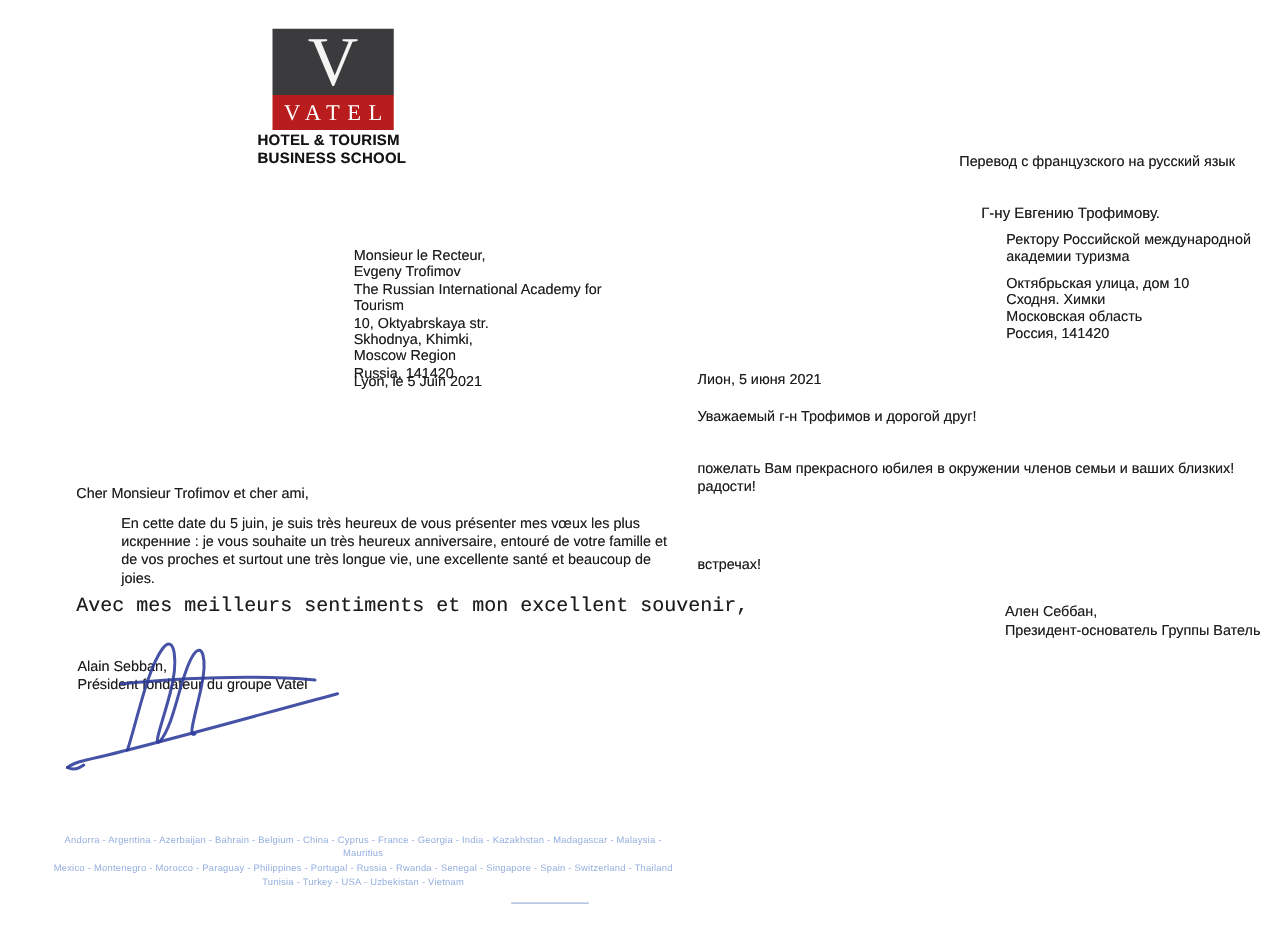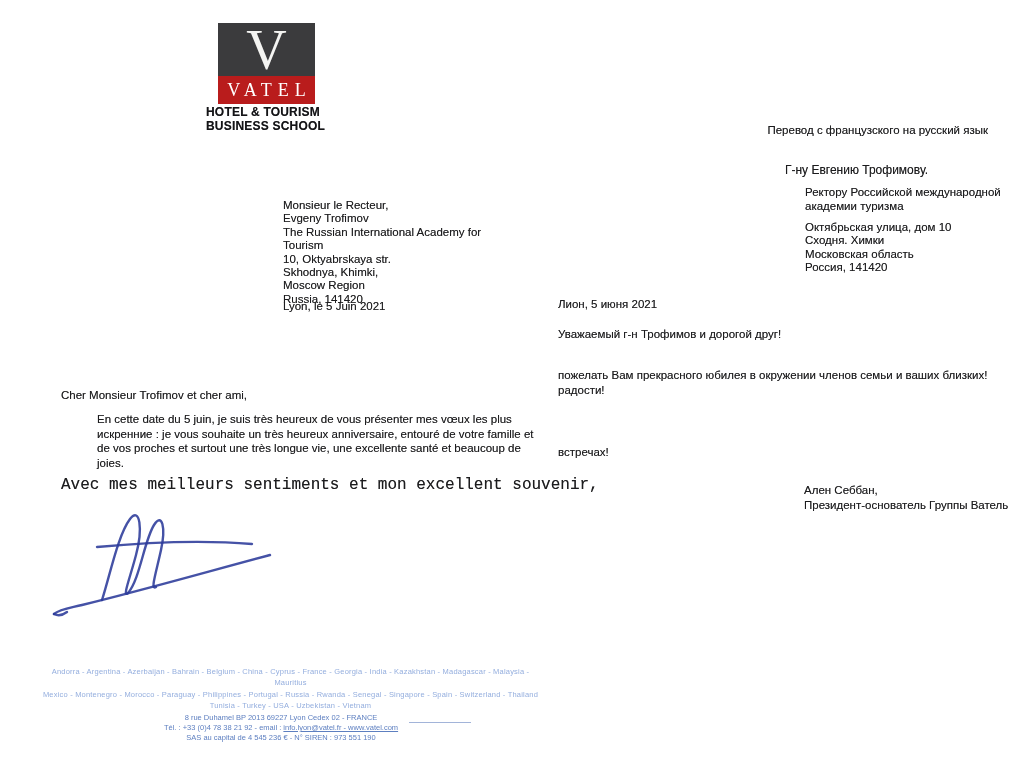--- a/index.html
+++ b/index.html
@@ -87,20 +87,24 @@
 
   <div class="abs fr-body txt">
     <div>En cette date du 5 juin, je suis très heureux de vous présenter mes vœux les plus</div>
     <div>искренние : je vous souhaite un très heureux anniversaire, entouré de votre famille et</div>
     <div>de vos proches et surtout une très longue vie, une excellente santé et beaucoup de</div>
     <div>joies.</div>
   </div>
 
   <div class="abs fr-closing txt">Avec mes meilleurs sentiments et mon excellent souvenir,</div>
 
+  <div class="abs fr-signer txt">
+    <div>Alain Sebban,</div>
+    <div>Président fondateur du groupe Vatel</div>
+  </div>
 
   <svg class="abs sig-svg" viewBox="0 0 260 120" aria-hidden="true">
     <path d="M62,95 C70,70 78,30 90,14 C100,1 103,24 96,50 C90,73 82,93 88,88 C100,74 104,36 114,20 C122,7 126,22 121,45 C116,68 110,86 116,82"></path>
     <path d="M14,109 C20,104 30,103 42,100 C100,86 170,66 230,50"></path>
     <path d="M14,109 C18,111 23,110 27,107"></path>
     <path d="M57,42 C110,37 165,35 212,39"></path>
   </svg>
 
   <div class="abs ru-note txt">Перевод с французского на русский язык</div>
 
@@ -135,21 +139,16 @@
     <div>Ален Себбан,</div>
     <div>Президент-основатель Группы Ватель</div>
   </div>
 
   <div class="abs ft-countries">
     <div>Andorra - Argentina - Azerbaijan - Bahrain - Belgium - China - Cyprus - France - Georgia - India - Kazakhstan - Madagascar - Malaysia - Mauritius</div>
     <div>Mexico - Montenegro - Morocco - Paraguay - Philippines - Portugal - Russia - Rwanda - Senegal - Singapore - Spain - Switzerland - Thailand</div>
     <div>Tunisia - Turkey - USA - Uzbekistan - Vietnam</div>
   </div>
 
-  <div class="abs ft-address">
-    <div>8 rue Duhamel  BP 2013  69227 Lyon Cedex 02 - FRANCE</div>
-    <div><span>Tél. : +33 (0)4 78 38 21 92 - email : </span><span class="ft-links">info.lyon@vatel.fr - www.vatel.com</span></div>
-    <div>SAS au capital de 4 545 236 € - N° SIREN : 973 551 190</div>
-  </div>
 
   <div class="abs ft-rule"></div>
 
 </div>
 
 </body></html>

